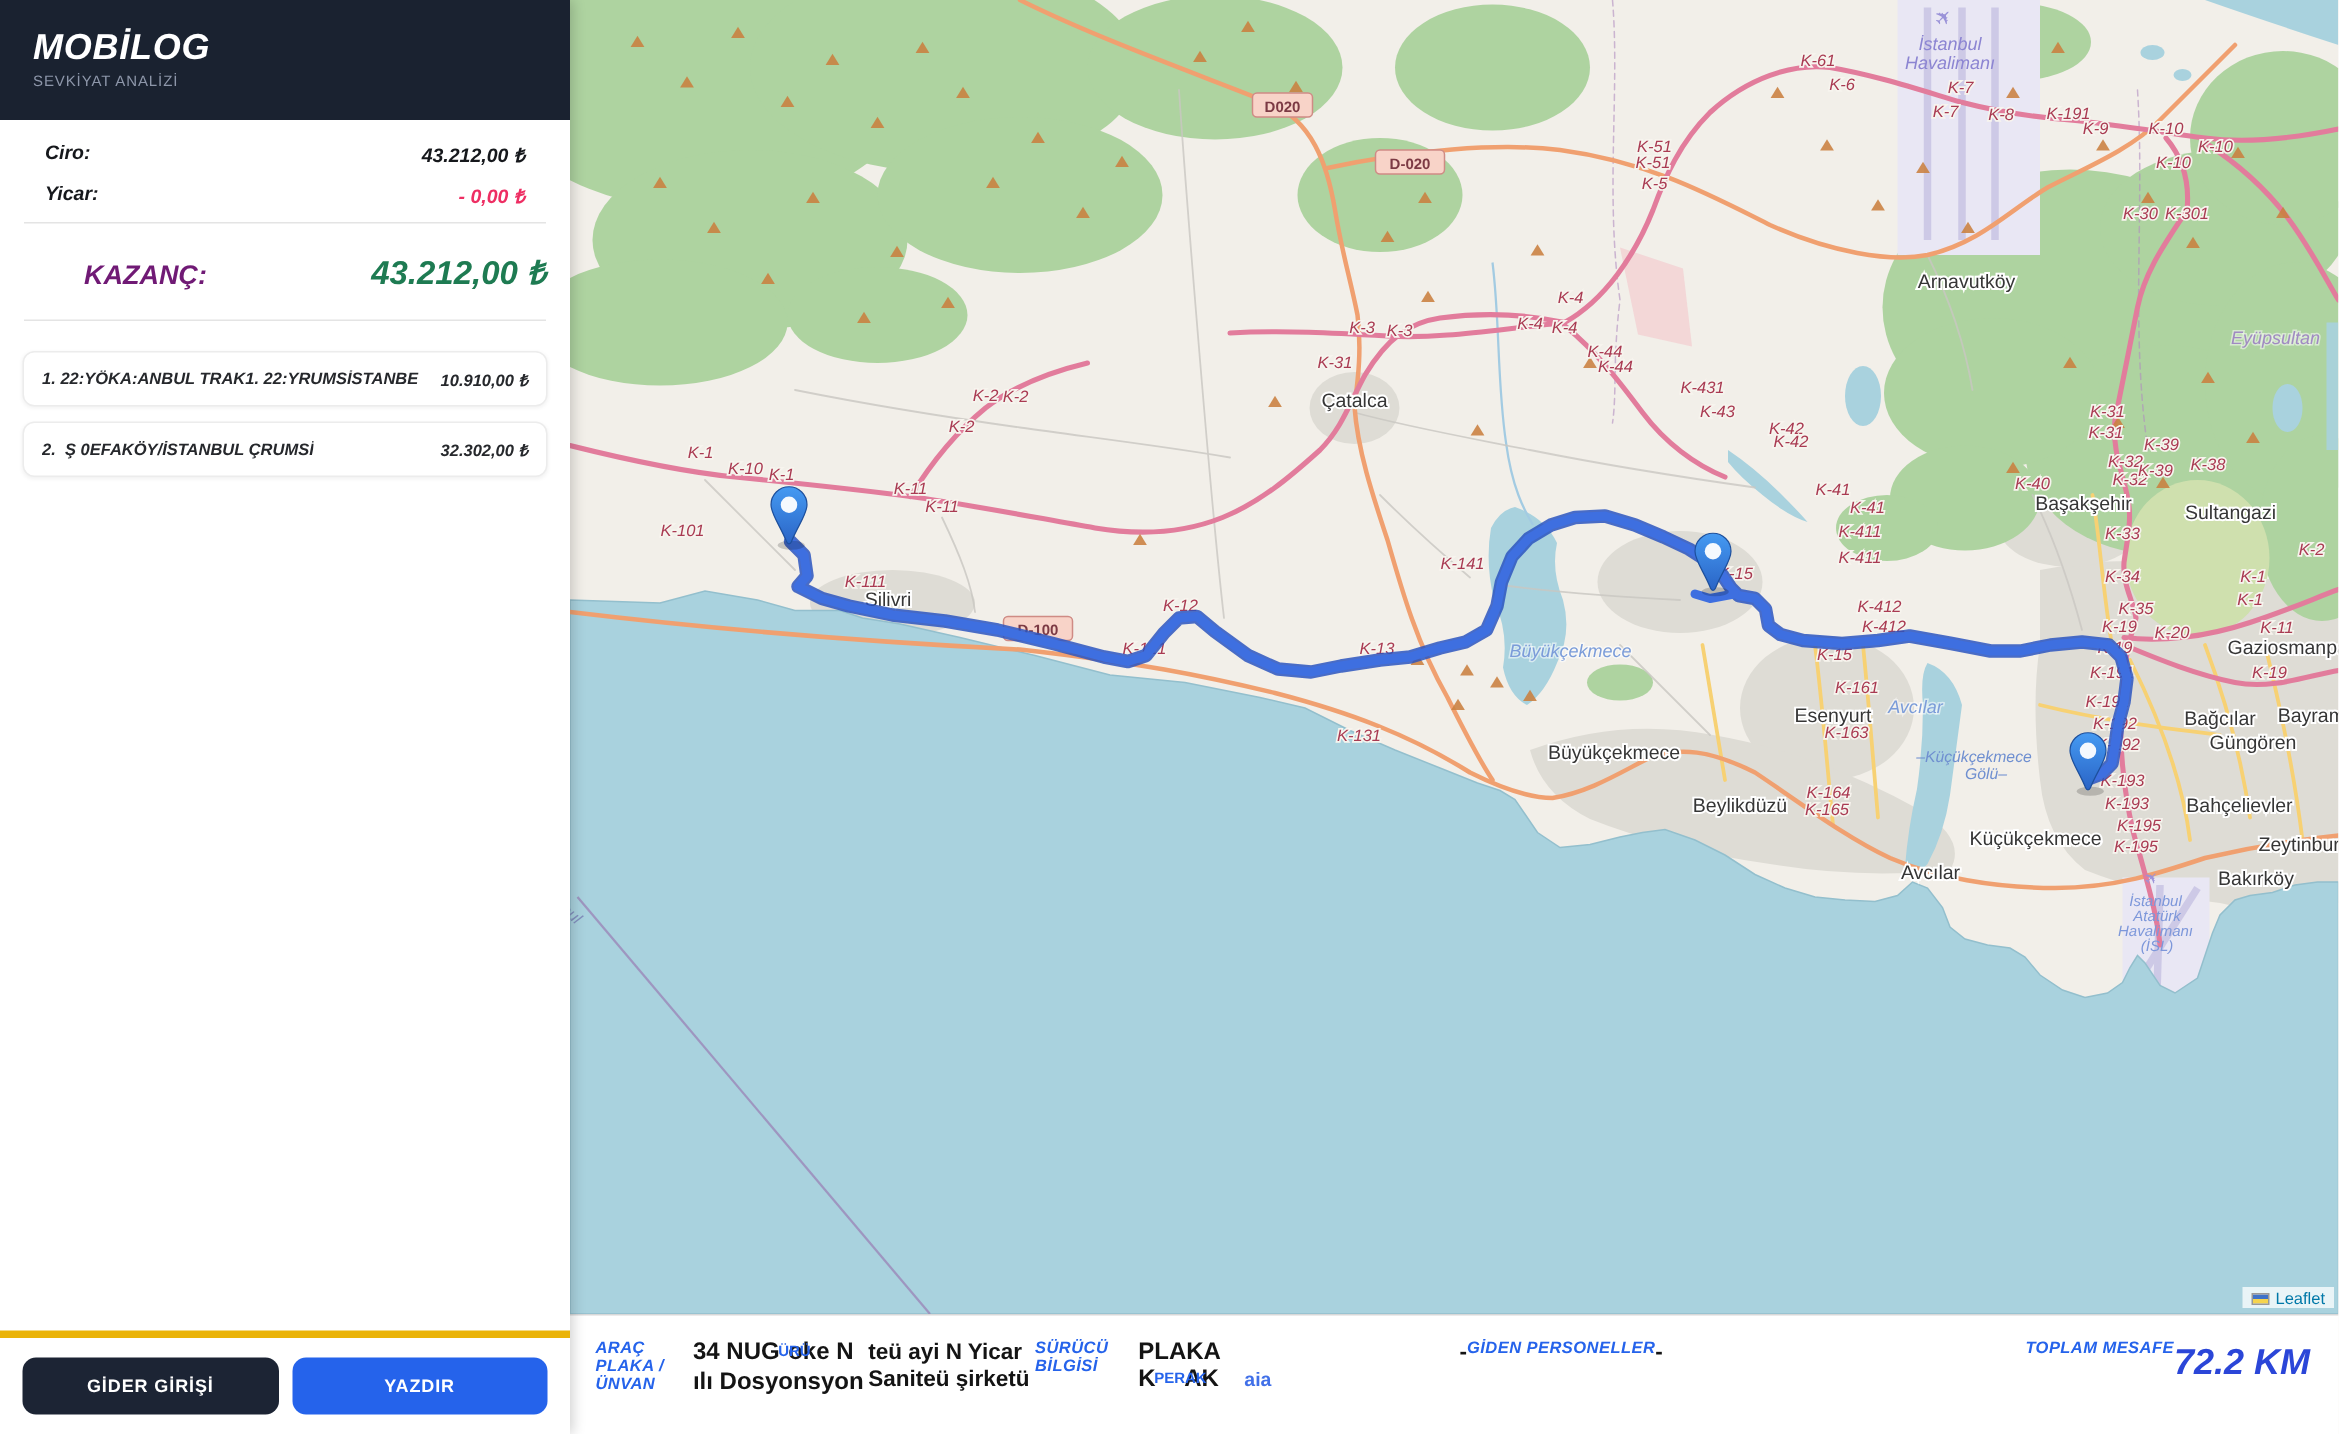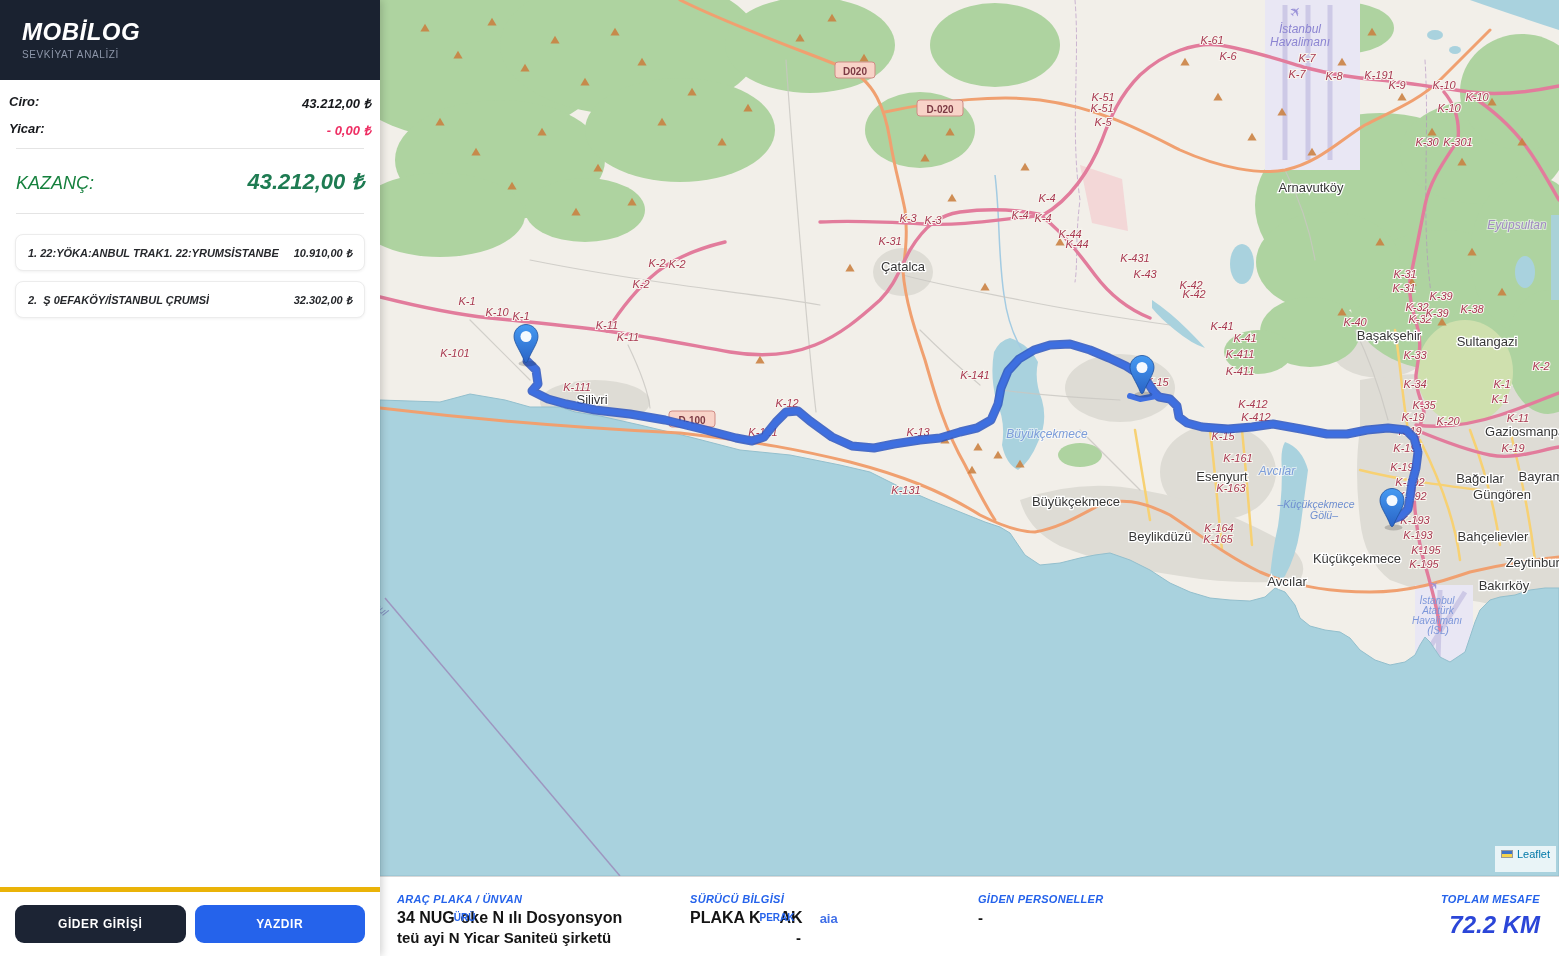--- a/index.html
+++ b/index.html
@@ -5,26 +5,26 @@
   * { margin:0; padding:0; box-sizing:border-box; }
   html,body { width:1559px; height:956px; font-family:"Liberation Sans", sans-serif; background:#fff; overflow:hidden; }
   .app { position:relative; width:1559px; height:956px; }
 
   
   .sidebar { position:absolute; left:0; top:0; width:380px; height:956px; background:#fff; z-index:30;
              box-shadow:2px 0 8px rgba(0,0,0,.18); }
   .side-header { height:80px; background:#1a2230; padding:18px 22px 0; }
   .logo { color:#fff; font-size:24px; font-weight:700; font-style:italic; letter-spacing:.5px; }
   .logo-sub { color:#8d96a9; font-size:10px; font-weight:400; letter-spacing:.6px; margin-top:3px; }
-  .stats { padding:14px 9px 0; }
+  .stats { padding:14px 30px 0; }
   .stat-row { display:flex; justify-content:space-between; font-size:13px; font-weight:700; font-style:italic; color:#16181c; margin-bottom:9px; }
   .stat-row .neg { color:#ee2e63; }
   .divider { border-top:1px solid #e4e4e4; margin:6px 16px; }
   .profit-row { display:flex; justify-content:space-between; align-items:baseline; padding:10px 16px 12px; }
-  .profit-label { color:#15803d; font-size:18px; font-weight:400; font-style:italic; }
+  .profit-label { color:#701a75; font-size:18px; font-weight:700; font-style:italic;margin-left:40px; }
   .profit-value { color:#1e7b52; font-size:22px; font-weight:700; font-style:italic; }
   .route-list { padding:14px 15px 0; display:flex; flex-direction:column; gap:10px; }
   .route-card { border:1px solid #ececec; border-radius:8px; box-shadow:0 1px 3px rgba(0,0,0,.06);
                 padding:10px 12px; display:flex; justify-content:space-between; align-items:center;
                 font-size:11px; font-weight:700; font-style:italic; color:#26282c; cursor:pointer; background:#fff; }
   .route-name { white-space:nowrap; overflow:hidden; max-width:255px; }
   .route-price { white-space:nowrap; }
   .side-footer { position:absolute; left:0; bottom:0; width:380px; border-top:5px solid #eab308;
                  padding:13px 15px; display:flex; gap:9px; background:#fff; }
   .btn { flex:1; height:38px; border:none; border-radius:9px; font-family:"Liberation Sans",sans-serif;
@@ -37,29 +37,29 @@
   .map svg.base { position:absolute; left:0; top:0; }
   text.kl { font-size:11px; fill:#a93a52; font-weight:400; paint-order:stroke; stroke:#f7f4ee; stroke-width:2.2px; text-anchor:middle; font-style:italic; }
   text.cl { font-size:13px; fill:#363636; paint-order:stroke; stroke:#ffffff; stroke-width:2.6px; text-anchor:middle; }
   text.water { font-size:12px; fill:#7b9cd9; font-style:italic; paint-order:stroke; stroke:rgba(255,255,255,.55); stroke-width:2px; text-anchor:middle; }
   text.water-sm { font-size:10.5px; fill:#6f8fd0; font-style:italic; text-anchor:middle; }
   text.purple { font-size:12px; fill:#a08ac2; font-style:italic; text-anchor:middle; paint-order:stroke; stroke:rgba(255,255,255,.5); stroke-width:2px;}
   text.air { font-size:12px; fill:#8c85d2; font-style:italic; text-anchor:middle; }
   text.air-sm { font-size:10px; fill:#7d97da; font-style:italic; text-anchor:middle; }
   text.shield-t { font-size:10px; font-weight:700; fill:#7c3a44; text-anchor:middle; }
   text.ferry { font-size:11px; fill:#8290bd; font-style:italic; }
-  .attribution { position:absolute; right:3px; bottom:4px; background:rgba(255,255,255,.75); padding:2px 6px 12px;
+  .attribution { position:absolute; right:3px; bottom:4px; background:rgba(255,255,255,.75); padding:2px 6px 0;
                  font-size:11px; color:#333; display:flex; align-items:center; gap:4px; z-index:5; }
   .flag { display:inline-block; width:12px; height:8px; background:linear-gradient(#3f72c8 50%, #f6d44d 50%); border:1px solid #999; }
   .attribution a { color:#0078a8; text-decoration:none; }
 
   
   .bottom-bar { position:absolute; left:380px; top:876px; width:1179px; height:80px; background:#fff;
                 border-top:1px solid #d8d8d8; display:flex; padding:16px 19px 0 17px; z-index:20; }
-  .fcol { display:flex; flex-direction:column; }
+  .fcol { display:flex; flex-direction:row; }
   .fcol1 { width:293px; } .fcol2 { width:288px; } .fcol3 { width:300px; }
   .fcol4 { margin-left:auto; text-align:right; }
   .f-label { color:#2563eb; font-size:11px; font-weight:700; letter-spacing:.3px; margin-bottom:4px; }
   .f-label.it { font-style:italic; }
   .f-value { font-size:15px; font-weight:700; color:#141414; line-height:18px; }
   .f-big { font-size:16px; }
   .ovl { color:#2563eb; font-size:10px; font-weight:700; position:relative; top:-2px; margin-left:-1px; margin-right:-15px; z-index:2; }
   .ovl2 { color:#4170e8; font-size:13px; font-weight:700; margin-left:-5px;padding-left:22px; }
   .dash-ind { margin-left:106px; font-weight:700; }
   .dist-value { color:#2b46d8; font-size:24px; font-weight:700; font-style:italic; margin-top:2px; }

